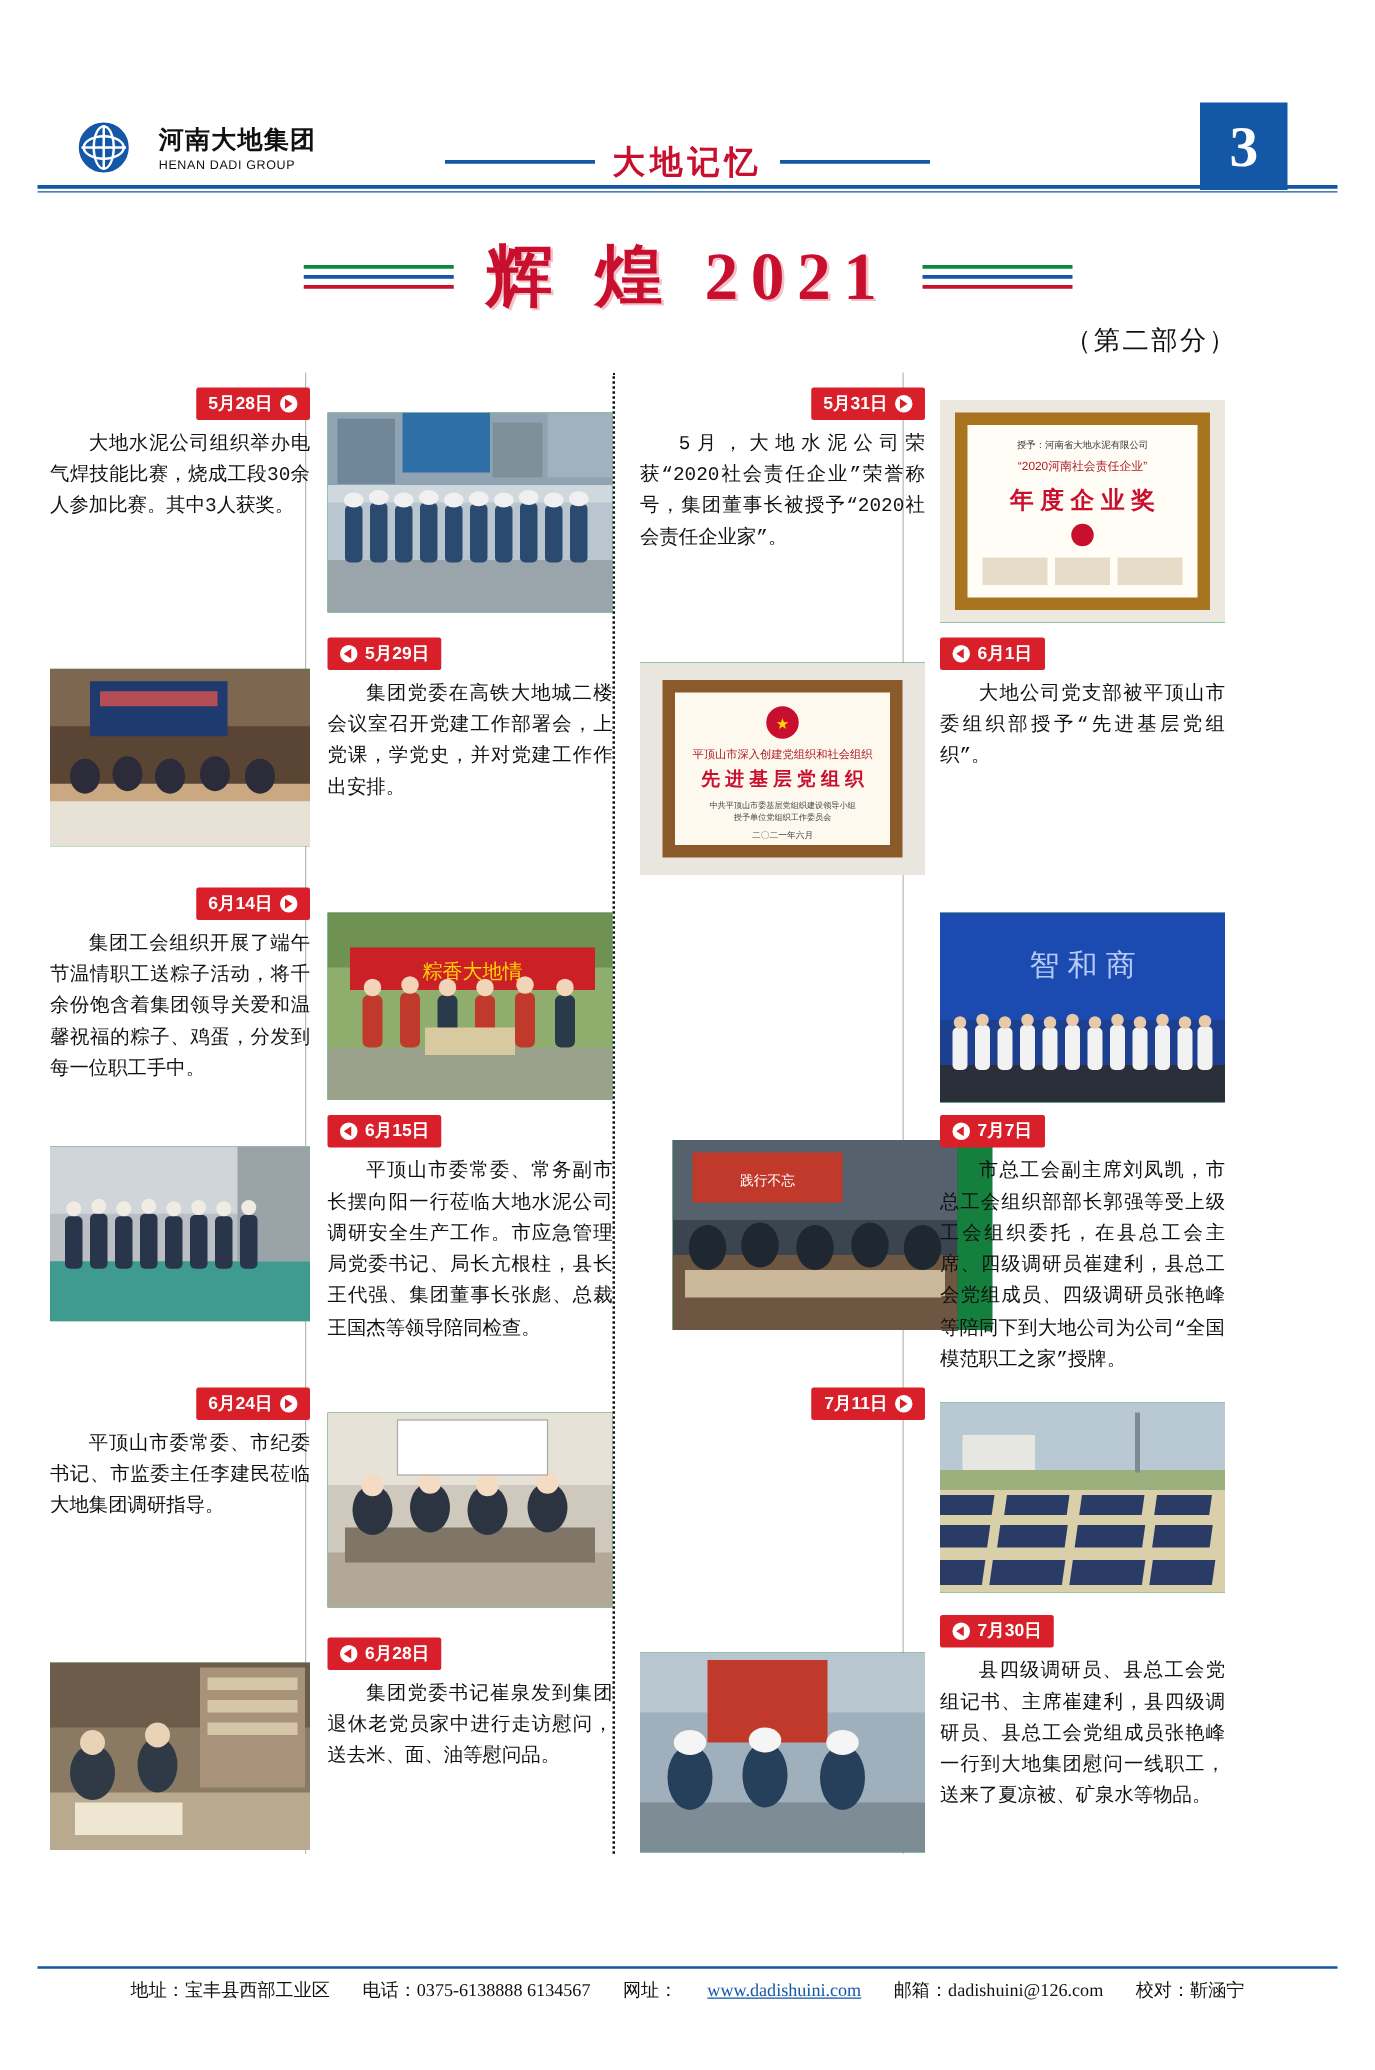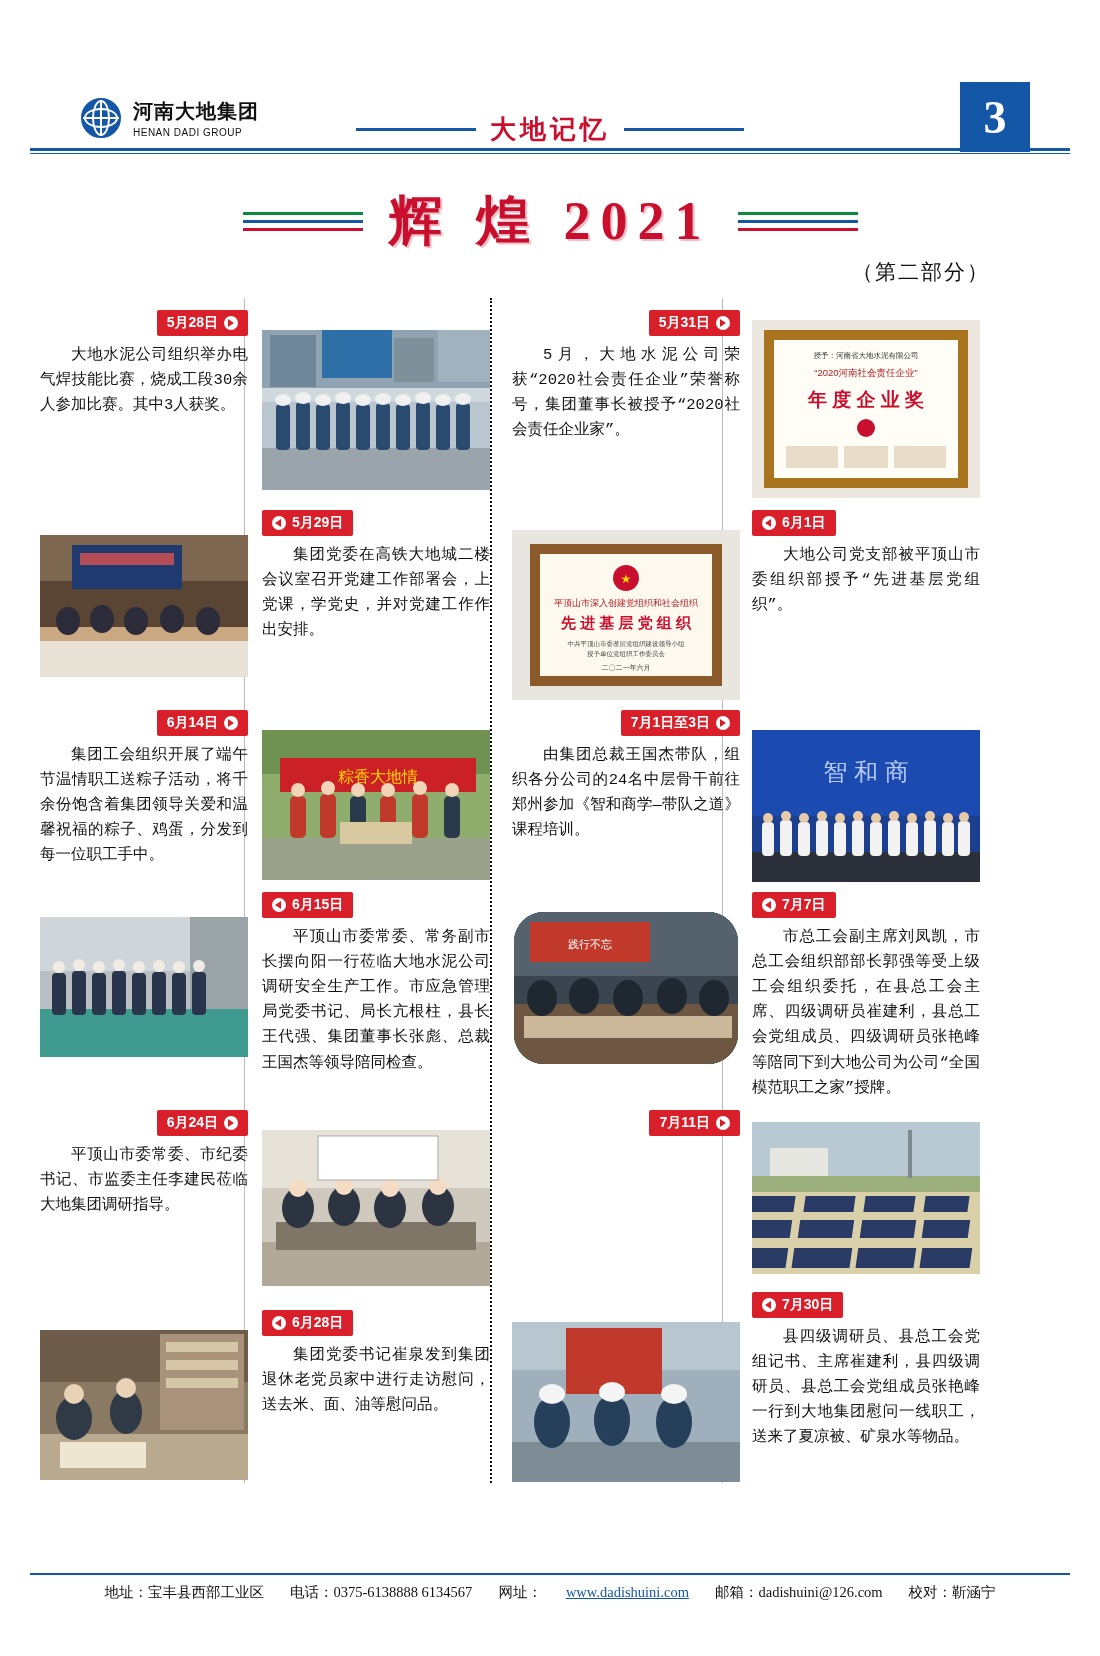--- a/index.html
+++ b/index.html
@@ -15,21 +15,21 @@
     position:absolute;
     left:20px; top:30px;
     width:1060px; height:1590px;
     background:#fff;
   }
   
   .header {
     position:absolute; left:10px; top:60px; width:1040px; height:70px;
   }
   .logo-wrap {
-    position:absolute; left:51px; top:8px; display:flex; align-items:flex-start; gap:12px;
+    position:absolute; left:33px; top:8px; display:flex; align-items:flex-start; gap:24px;
   }
   .globe {
     width:40px; height:40px; border-radius:50%;
     background:#1457a6;
     position:relative; overflow:hidden;
     border:2px solid #1457a6;
   }
   .globe:before {
     content:""; position:absolute; left:50%; top:0; width:2px; height:100%;
     background:#fff; transform:translateX(-50%);
@@ -436,31 +436,22 @@
         <circle cx="114" cy="48" r="13" fill="#c8102e"></circle>
         <text x="114" y="53" font-size="12" fill="#ffd700" text-anchor="middle" font-family="Liberation Sans, sans-serif">★</text>
         <text x="114" y="76" font-size="9" fill="#b01a22" text-anchor="middle" font-family="Liberation Sans, sans-serif">平顶山市深入创建党组织和社会组织</text>
         <text x="114" y="98" font-size="15" fill="#c8102e" text-anchor="middle" font-weight="bold" font-family="Liberation Sans, sans-serif">先 进 基 层 党 组 织</text>
         <text x="114" y="116" font-size="6.5" fill="#444" text-anchor="middle" font-family="Liberation Sans, sans-serif">中共平顶山市委基层党组织建设领导小组</text>
         <text x="114" y="126" font-size="6.5" fill="#444" text-anchor="middle" font-family="Liberation Sans, sans-serif">授予单位党组织工作委员会</text>
         <text x="114" y="140" font-size="7" fill="#444" text-anchor="middle" font-family="Liberation Sans, sans-serif">二〇二一年六月</text>
       </svg>
     </div>
 
-    <div class="item" style="left:482px; top:418px; width:228px;">
-      <div class="badge-row right">
-        <div class="date-badge">
-          <span>7月1日至3日</span>
-          <span class="dot"></span>
-        </div>
-      </div>
-      <div class="para">由集团总裁王国杰带队，组织各分公司的24名中层骨干前往郑州参加《智和商学—带队之道》课程培训。</div>
-    </div>
-
-    <div class="photo" style="left:484px; top:620px; width:224px; height:152px;border-radius:30px;">
+
+    <div class="photo" style="left:508px; top:620px; width:256px; height:152px;">
       <svg width="228" height="152" viewBox="0 0 228 152">
         <rect width="228" height="152" fill="#3a4550"></rect>
         <rect x="0" y="0" width="228" height="64" fill="#55616d"></rect>
         <rect x="16" y="10" width="120" height="40" fill="#c0392b"></rect>
         <text x="76" y="36" font-size="11" fill="#fff" text-anchor="middle" font-family="Liberation Sans, sans-serif">践行不忘</text>
         <rect x="0" y="92" width="228" height="60" fill="#6d5642"></rect>
         <g fill="#1f2730">
           <ellipse cx="28" cy="86" rx="15" ry="18"></ellipse>
             <ellipse cx="70" cy="84" rx="15" ry="18"></ellipse>
           <ellipse cx="114" cy="86" rx="15" ry="18"></ellipse>

